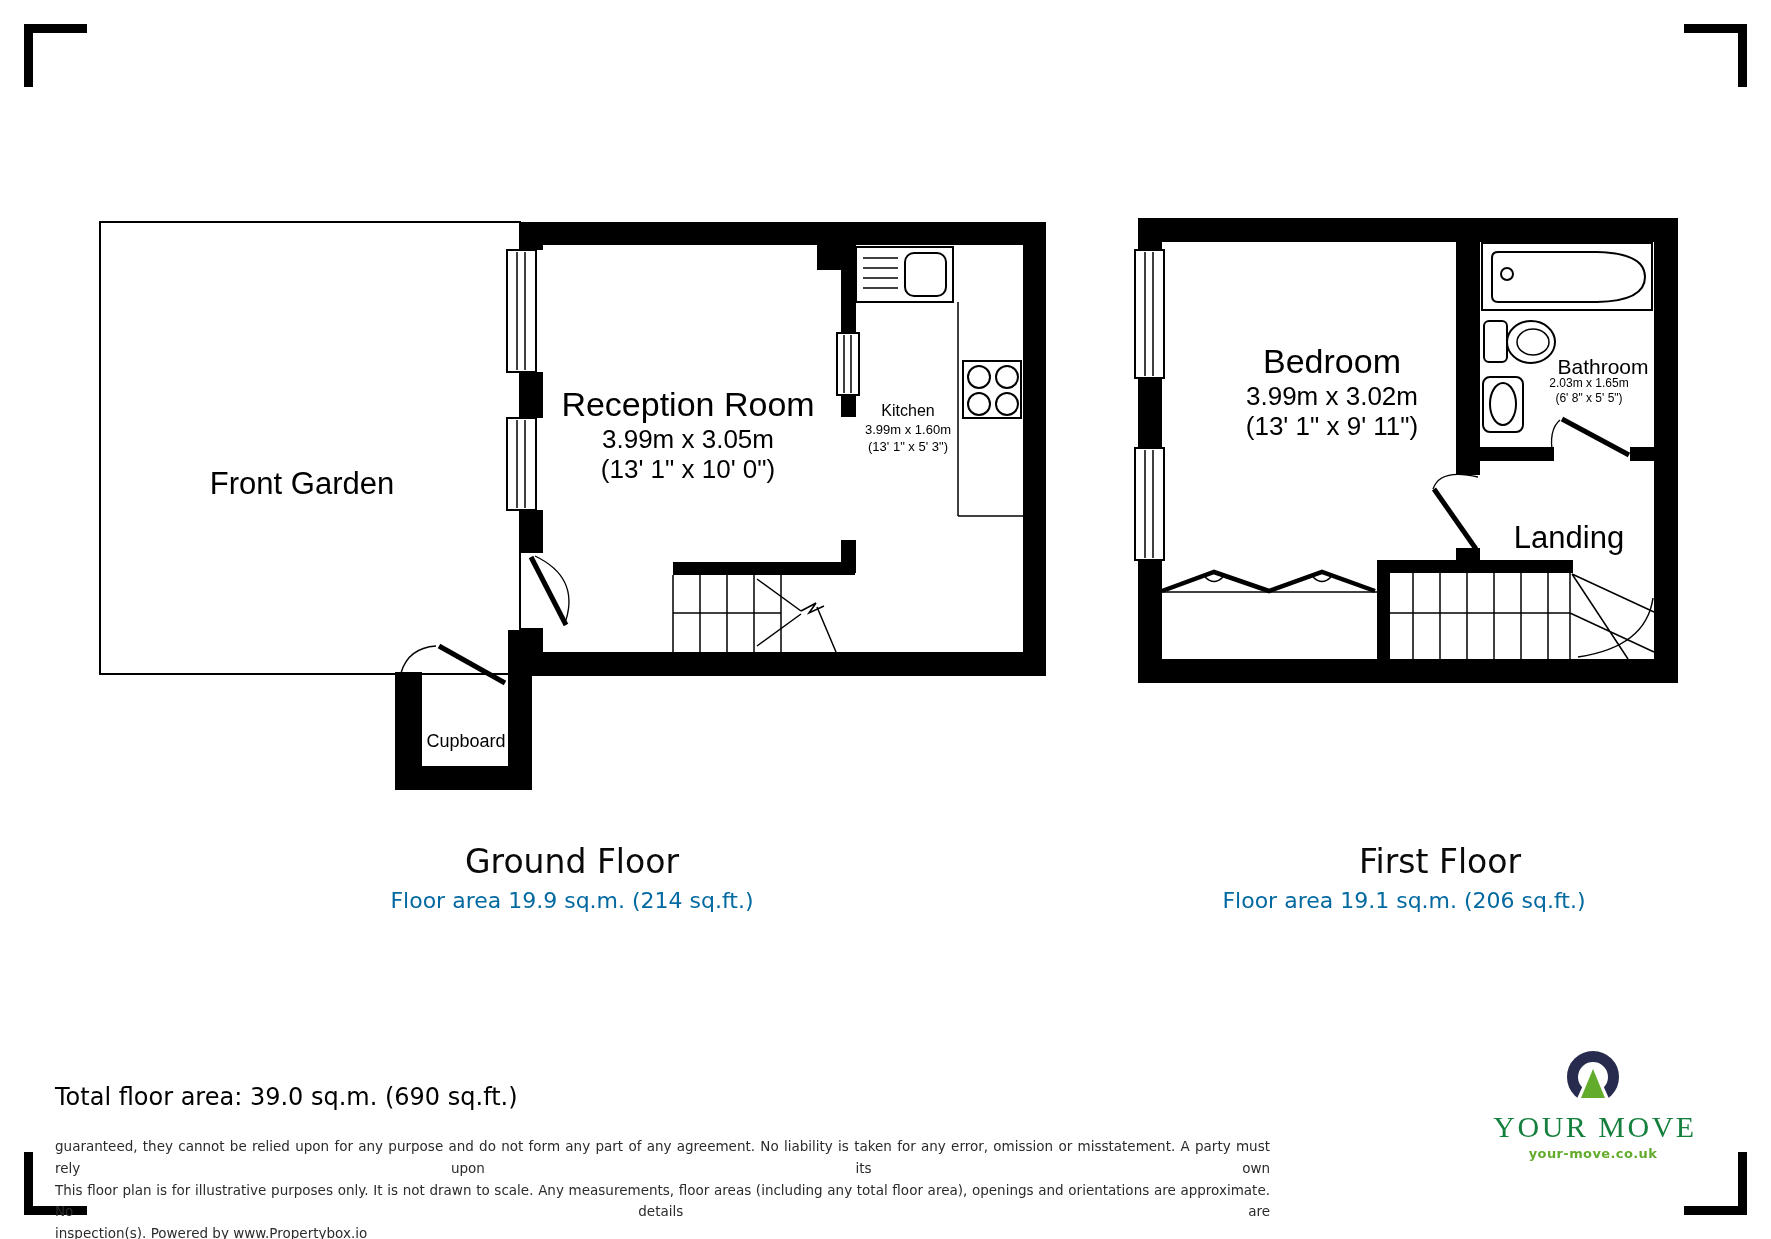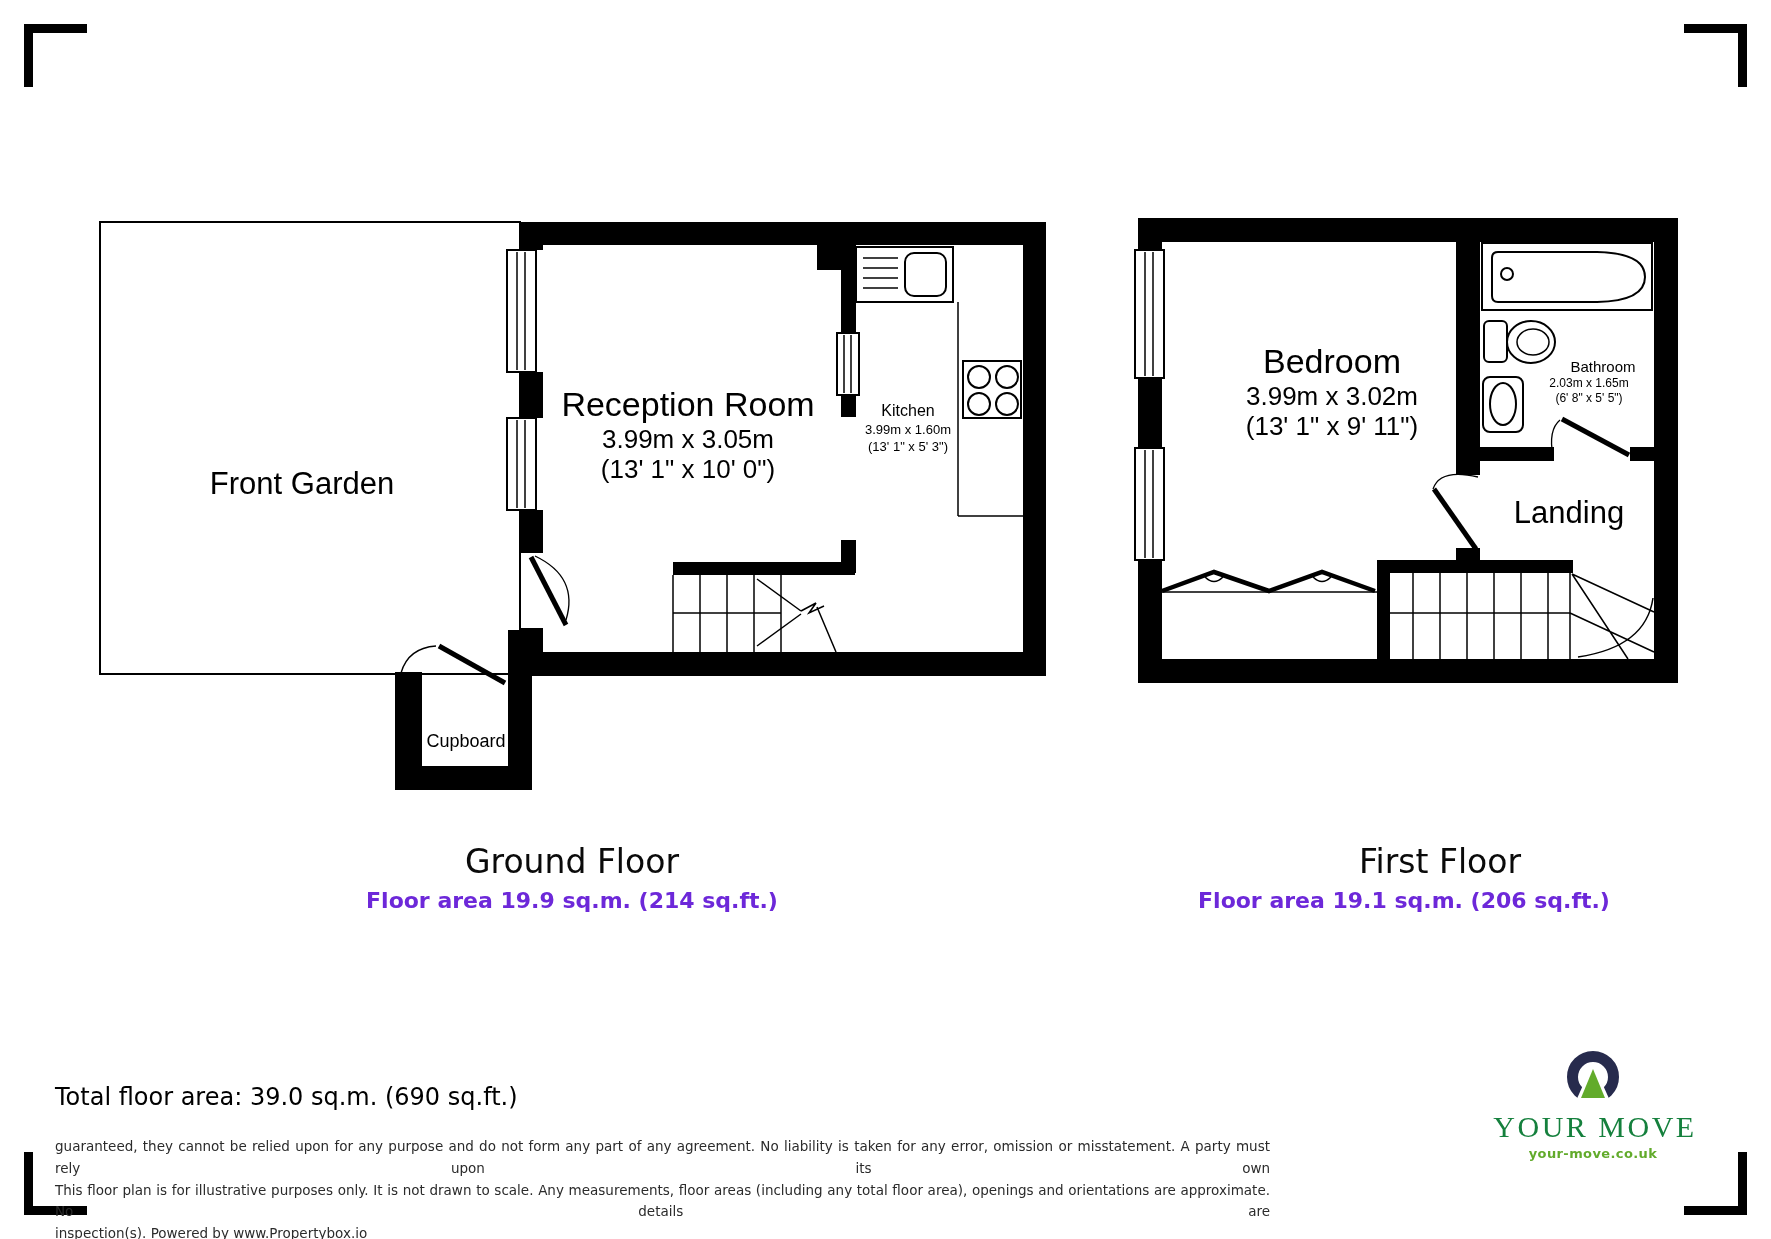--- a/index.html
+++ b/index.html
@@ -20,27 +20,27 @@
   .corner.tl{left:24px;top:24px;border-left:9px solid #000;border-top:9px solid #000;}
   .corner.tr{right:24px;top:24px;border-right:9px solid #000;border-top:9px solid #000;}
   .corner.bl{left:24px;bottom:24px;border-left:9px solid #000;border-bottom:9px solid #000;}
   .corner.br{right:24px;bottom:24px;border-right:9px solid #000;border-bottom:9px solid #000;}
   
   .lbl{position:absolute;transform:translateX(-50%);text-align:center;white-space:nowrap;}
   .room-name-lg{font-size:34px;line-height:39px;}
   .room-dim-lg{font-size:26px;line-height:30px;}
   .room-name-sm{font-size:16px;line-height:20px;}
   .room-dim-sm{font-size:13px;line-height:17px;}
-  .room-name-xs{font-size:15px;line-height:18px;margin-left:28px;}
+  .room-name-xs{font-size:21px;line-height:18px;margin-left:28px;}
   .room-dim-xs{font-size:12px;line-height:15px;}
   .garden-lbl{font-size:31px;}
   .landing-lbl{font-size:31px;}
   .cupboard-lbl{font-size:18px;}
   .cap-title{font-family:"DejaVu Sans",sans-serif;font-size:33px;color:#0a0a0a;}
-  .cap-area{font-family:"DejaVu Sans",sans-serif;font-size:22px;color:#6d28d9;font-weight:bold;}
+  .cap-area{font-family:"DejaVu Sans",sans-serif;font-size:22px;color:#0369a1;}
   .total{position:absolute;left:55px;top:1083px;font-family:"DejaVu Sans",sans-serif;font-size:24px;color:#000;}
   .disclaimer{position:absolute;left:55px;top:1136px;width:1215px;font-family:"DejaVu Sans",sans-serif;
               font-size:13.5px;line-height:21.8px;color:#2b2b2b;}
   .disc-line{text-align:justify;text-align-last:justify;}
   .disc-line.last{text-align-last:left;}
   
   .logo-icon{position:absolute;left:1563px;top:1048px;width:60px;height:60px;}
   .logo-brand{position:absolute;left:1595px;top:1110px;transform:translateX(-50%);
               font-family:"Liberation Serif",serif;font-size:30px;letter-spacing:2.5px;
               color:#15803d;white-space:nowrap;}
@@ -225,21 +225,21 @@
     <div class="room-dim-lg">3.99m x 3.02m</div>
     <div class="room-dim-lg">(13' 1" x 9' 11")</div>
   </div>
 
   <div class="lbl" style="left:1589px;top:358px;">
     <div class="room-name-xs">Bathroom</div>
     <div class="room-dim-xs">2.03m x 1.65m</div>
     <div class="room-dim-xs">(6' 8" x 5' 5")</div>
   </div>
 
-  <div class="lbl landing-lbl" style="left:1569px;top:495px;">Landing</div>
+  <div class="lbl landing-lbl" style="left:1569px;top:520px;">Landing</div>
 
   <div class="lbl cap-title" style="left:572px;top:842px;">Ground Floor</div>
   <div class="lbl cap-area" style="left:572px;top:888px;">Floor area 19.9 sq.m. (214 sq.ft.)</div>
   <div class="lbl cap-title" style="left:1404px;top:842px;margin-left:36px;">First Floor</div>
   <div class="lbl cap-area" style="left:1404px;top:888px;">Floor area 19.1 sq.m. (206 sq.ft.)</div>
 
   <div class="total">Total floor area: 39.0 sq.m. (690 sq.ft.)</div>
   <div class="disclaimer">
     <div class="disc-line">guaranteed, they cannot be relied upon for any purpose and do not form any part of any agreement. No liability is taken for any error, omission or misstatement. A party must rely upon its own</div>
     <div class="disc-line">This floor plan is for illustrative purposes only. It is not drawn to scale. Any measurements, floor areas (including any total floor area), openings and orientations are approximate. No details are</div>

